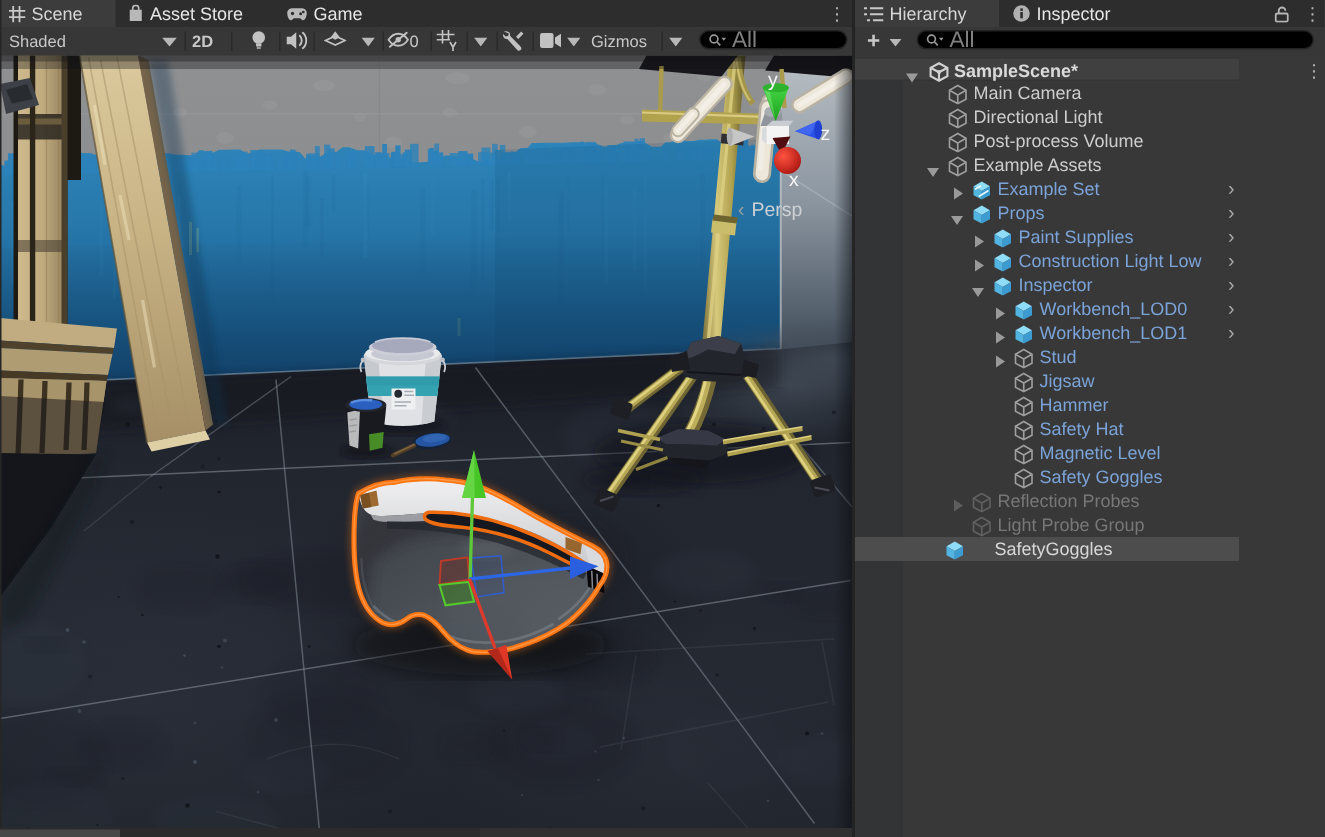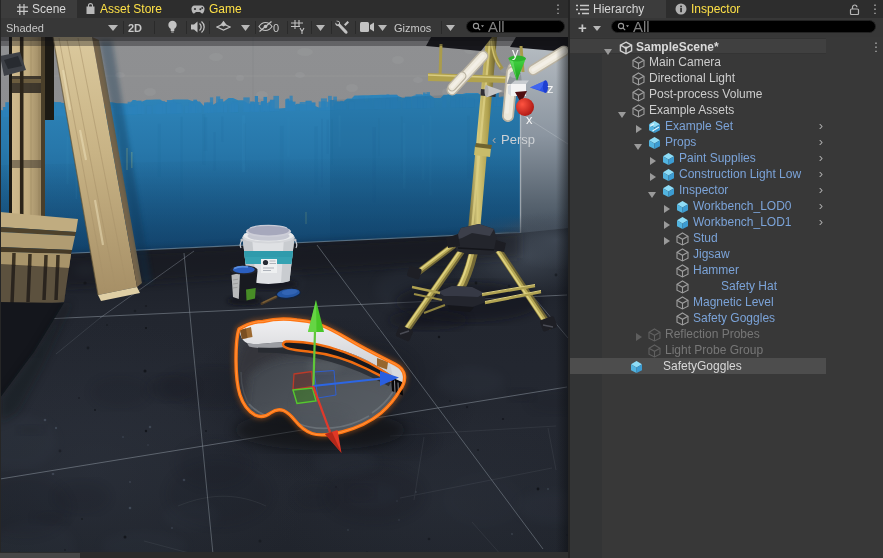--- a/index.html
+++ b/index.html
@@ -1,21 +1,21 @@
 <!DOCTYPE html>
 <html><head>
 <meta charset="utf-8">
 <style>
 html,body{margin:0;padding:0;background:#383838;}
 *{box-sizing:border-box;}
 .app{position:relative;width:883px;height:558px;background:#383838;font-family:"Liberation Sans",sans-serif;overflow:hidden;}
 .abs{position:absolute;}
 
 .tabbar{position:absolute;top:0;height:18px;background:#2d2d2d;}
-.tab{position:absolute;top:0;height:18px;display:flex;align-items:center;color:#fde047;font-size:12px;}
+.tab{position:absolute;top:0;height:18px;display:flex;align-items:center;color:#e5e5e5;font-size:12px;}
 .tab.active{background:#3c3c3c;color:#d6d6d6;}
 .ticon{margin-right:4px;display:inline-block;}
 
 .toolbar{position:absolute;top:18px;height:19px;background:#373737;color:#c0c0c0;font-size:11px;}
 .sep{position:absolute;top:21px;height:13px;width:1px;background:#2a2a2a;}
 .searchbox{position:absolute;background:#000000;border:1px solid #232323;border-radius:9px;color:#808080;font-size:15px;display:flex;align-items:center;padding-left:5px;}
 
 .hrow{position:absolute;left:570px;width:256px;height:16px;display:flex;align-items:center;font-size:12px;color:#cdcdcd;}
 .hrow .lbl{white-space:nowrap;}
 .blue{color:#7ba3d8;}
@@ -715,21 +715,21 @@
 <linearGradient id="gredge" x1="0" y1="0" x2="1" y2="0">
         <stop offset="0" stop-color="#0c0e12" stop-opacity="0"></stop>
         <stop offset="1" stop-color="#0c0e12" stop-opacity="0.55"></stop>
       </linearGradient>
 <rect x="556" y="37" width="12" height="521" fill="url(#gredge)"></rect>
 <rect x="0" y="37" width="568" height="9" fill="#101014" opacity="0.35"></rect>
 <rect x="0" y="37" width="568" height="4" fill="#101014" opacity="0.35"></rect>
 </svg>
 
   <div class="tabbar" style="left:0;width:568px;"></div>
-  <div class="tab active" style="left:0;width:77px;padding-left:17px;">
+  <div class="tab active" style="left:0;width:77px;padding-left:6px;">
     <svg class="ticon" width="11" height="11" viewBox="0 0 11 11">
         <path d="M2.8 0v11M7 0v11M0 3.2h11M0 7.4h11" stroke="#c8c8c8" stroke-width="1.2" fill="none"></path>
       </svg>
     Scene</div>
   <div class="tab" style="left:77px;width:104px;padding-left:8px;">
     <svg class="ticon" width="11" height="12" viewBox="0 0 11 12">
         <path d="M1.5 3.5h8v7.5h-8z" fill="#b8b8b8"></path>
         <path d="M3.5 4.5V2.6a2 2 0 0 1 4 0v1.9" stroke="#b8b8b8" stroke-width="1.1" fill="none"></path>
       </svg>
     Asset Store</div>
@@ -977,21 +977,21 @@
             <path d="M6.5 1 12 4.2v6L6.5 13 1 10.2v-6z" fill="none" stroke="#9e9e9e" stroke-width="1.1"></path>
             <path d="M1 4.2 6.5 7.3 12 4.2M6.5 7.3V13" fill="none" stroke="#9e9e9e" stroke-width="1.1"></path>
           </svg></span>
         <span class="abs lbl blue" style="left:123px;top:1px;">Hammer</span>
       </div>
   <div class="hrow" style="top:278px;">
         <span class="abs" style="left:106px;top:1px;"><svg class="icon" width="13" height="14" viewBox="0 0 13 14">
             <path d="M6.5 1 12 4.2v6L6.5 13 1 10.2v-6z" fill="none" stroke="#9e9e9e" stroke-width="1.1"></path>
             <path d="M1 4.2 6.5 7.3 12 4.2M6.5 7.3V13" fill="none" stroke="#9e9e9e" stroke-width="1.1"></path>
           </svg></span>
-        <span class="abs lbl blue" style="left:123px;top:1px;margin-left:28px;">Safety Hat</span>
+        <span class="abs lbl blue" style="left:123px;top:1px;">Safety Hat</span>
       </div>
   <div class="hrow" style="top:294px;">
         <span class="abs" style="left:106px;top:1px;"><svg class="icon" width="13" height="14" viewBox="0 0 13 14">
             <path d="M6.5 1 12 4.2v6L6.5 13 1 10.2v-6z" fill="none" stroke="#9e9e9e" stroke-width="1.1"></path>
             <path d="M1 4.2 6.5 7.3 12 4.2M6.5 7.3V13" fill="none" stroke="#9e9e9e" stroke-width="1.1"></path>
           </svg></span>
         <span class="abs lbl blue" style="left:123px;top:1px;">Magnetic Level</span>
       </div>
   <div class="hrow" style="top:310px;">
         <span class="abs" style="left:106px;top:1px;"><svg class="icon" width="13" height="14" viewBox="0 0 13 14">

